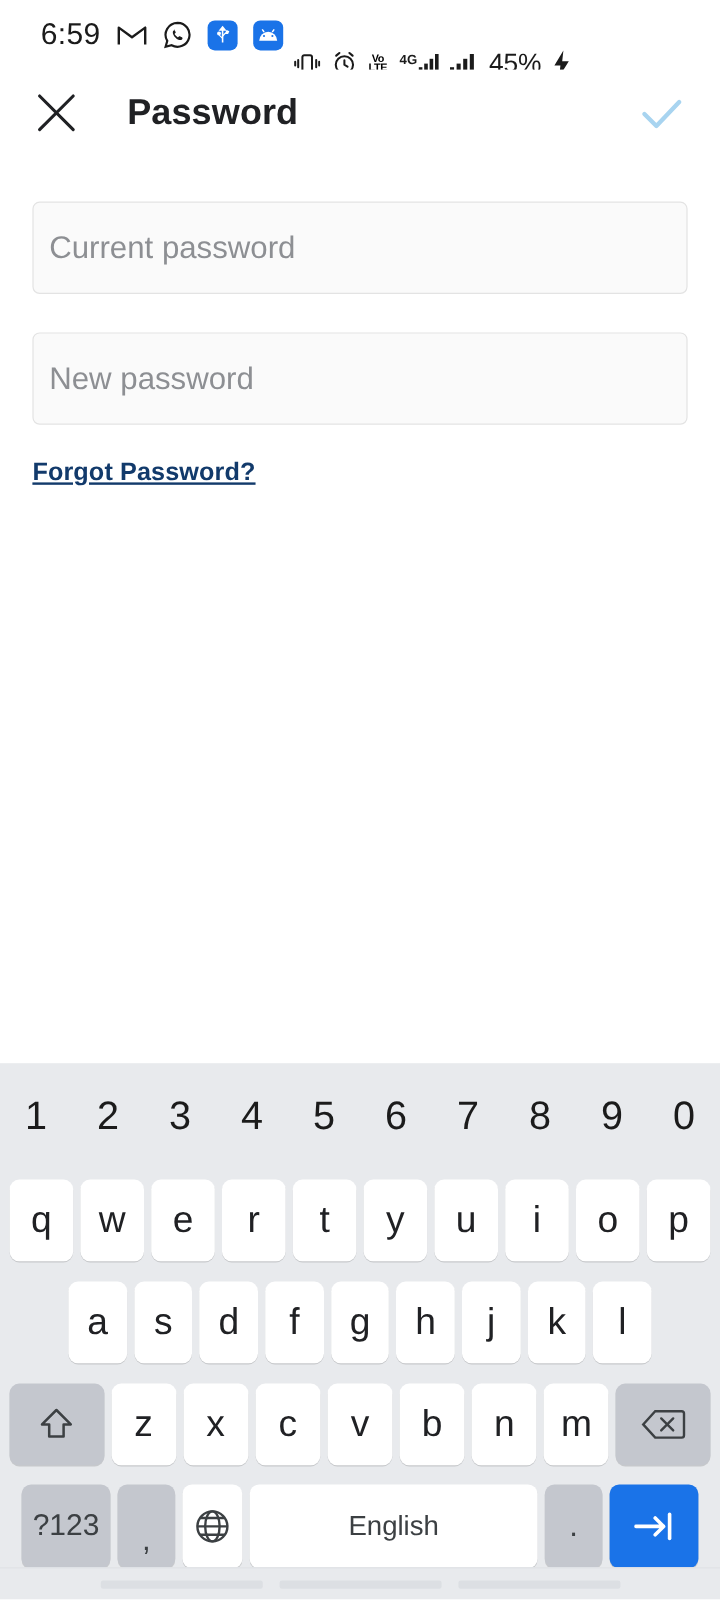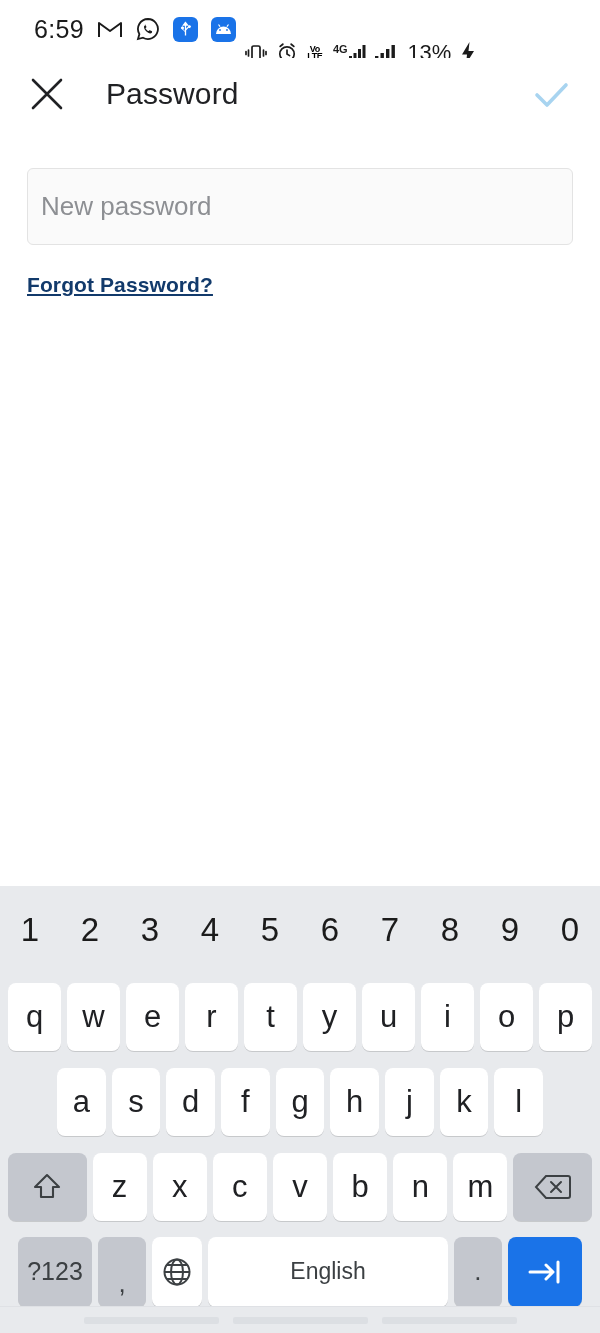--- a/index.html
+++ b/index.html
@@ -32,37 +32,37 @@
   
   .appbar {
     position: absolute; top: 58px; left: 0; width: 600px; height: 72px;
     display: flex; align-items: center; background: #ffffff;
   }
   .appbar-close {
     width: 62px; height: 62px; margin-left: 16px;
     display: flex; align-items: center; justify-content: center; cursor: pointer;
   }
   .appbar-title {
-    margin-left: 28px; font-size: 30px; font-weight: 400;
+    margin-left: 28px; font-size: 30px; font-weight: 700;
     color: #202124; letter-spacing: 0.1px;
   }
   .appbar-spacer { flex: 1; }
   .appbar-confirm {
     width: 62px; height: 62px; margin-right: 18px;
     display: flex; align-items: center; justify-content: center; cursor: pointer;
   }
 
   
   .form { position: absolute; top: 160px; left: 0; width: 600px; }
   .field {
     margin: 8px 27px 0 27px; height: 77px;
     background: #fafafa; border: 1px solid #e3e3e3; border-radius: 6px;
     display: flex; align-items: center;
   }
-  .field + .field { margin-top: 20px; }
+  .field + .field { margin-top: 32px; }
   .field input {
     width: 100%; height: 100%; border: 0; outline: none; background: transparent;
     font-family: "Liberation Sans", sans-serif;
     font-size: 26px; color: #202124; padding: 0 13px;
   }
   .field input::placeholder { color: #8d8f93; }
   .forgot {
     display: inline-block; margin: 28px 16px 0 27px;
     font-size: 21px; font-weight: 700; color: #123a6b;
     letter-spacing: 0.1px; cursor: pointer; text-decoration: underline;
@@ -171,21 +171,21 @@
         </svg>
       </span>
       <span class="sicon">
         <svg width="24" height="22" viewBox="0 0 24 22">
           <rect x="0" y="14" width="3.4" height="6" fill="#1b1b1b"></rect>
           <rect x="5.5" y="11" width="3.4" height="9" fill="#1b1b1b"></rect>
           <rect x="11" y="7" width="3.4" height="13" fill="#1b1b1b"></rect>
           <rect x="16.5" y="3" width="3.4" height="17" fill="#1b1b1b"></rect>
         </svg>
       </span>
-      <span class="batt-pct">13%</span>
+      <span class="batt-pct">45%</span>
       <span class="sicon">
         <svg width="16" height="24" viewBox="0 0 16 24">
             <path d="M9.5 1L2 13.5h5L6 23l8-13H8.5z" fill="#1b1b1b"></path>
           </svg>
       </span>
     </div>
   </div>
 
   <div class="appbar">
     <div class="appbar-close">
@@ -196,20 +196,23 @@
     <div class="appbar-title">Password</div>
     <div class="appbar-spacer"></div>
     <div class="appbar-confirm">
       <svg width="46" height="46" viewBox="0 0 46 46">
         <path d="M9 24 L19 34 L38 14" fill="none" stroke="#a8d4f0" stroke-width="3.6" stroke-linecap="round" stroke-linejoin="round"></path>
       </svg>
     </div>
   </div>
 
   <div class="form">
+    <div class="field">
+      <input type="password" placeholder="Current password" style="">
+    </div>
     <div class="field">
       <input type="password" placeholder="New password" style="">
     </div>
     <span class="forgot">Forgot Password?</span>
   </div>
 
   <div class="keyboard">
 
     <div class="krow numrow r1">
       <div class="key numk">1</div>

